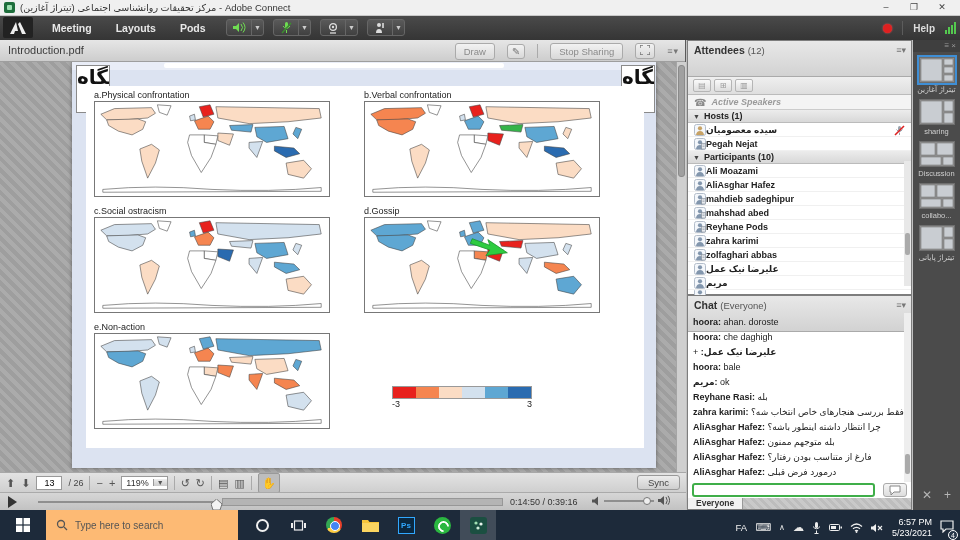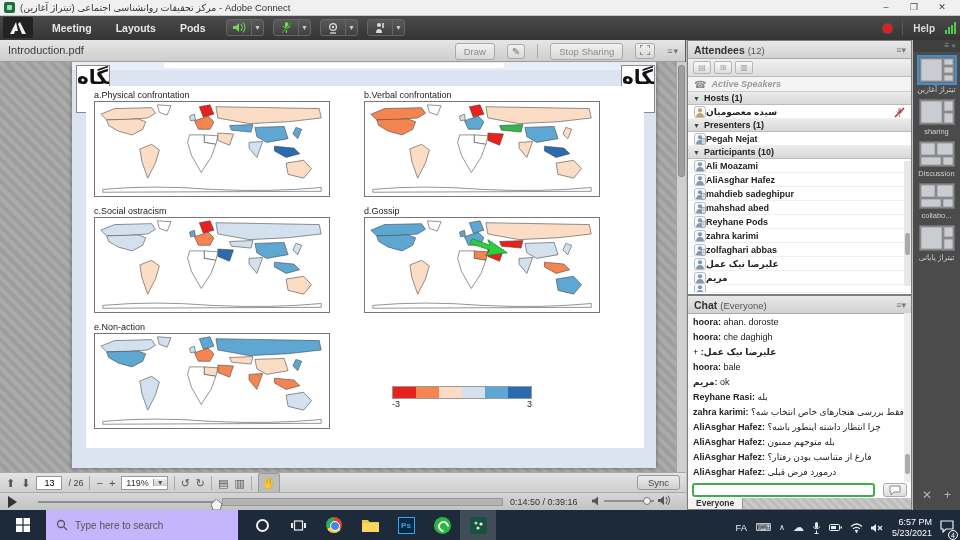--- a/index.html
+++ b/index.html
@@ -72,21 +72,21 @@
   .seek-line { position:absolute; left:38px; top:8px; width:178px; height:2px; background:#8f8f8f; }
   .seek-fill { position:absolute; left:222px; top:5px; width:281px; height:8px; background:#b4b4b4; border:1px solid #979797; }
   .seek-thumb { position:absolute; left:211px; top:3px; }
   .time-label { position:absolute; left:510px; top:4px; font-size:9px; color:#333; }
   .vol-area { position:absolute; left:592px; top:2px; display:flex; align-items:center; gap:4px; }
   .vol-line { position:relative; width:50px; height:2px; background:#8f8f8f; }
   .vol-knob { position:absolute; right:3px; top:-3px; width:8px; height:8px; border-radius:50%; background:#eee; border:1px solid #777; }
 
   
   .attendees-pod { position:absolute; left:687px; top:40px; width:225px; height:255px; background:#fff; border:1px solid #7d7d7d; }
-  .rp-header { position:relative; height:18px; background:linear-gradient(#e8e8e8,#d2d2d2); border-bottom:1px solid #aaa; }
+  .rp-header { position:relative; height:36px; background:linear-gradient(#e8e8e8,#d2d2d2); border-bottom:1px solid #aaa; }
   .rp-title { position:absolute; left:6px; top:3px; font-size:10.5px; font-weight:bold; color:#333; }
   .rp-count { font-weight:normal; color:#555; font-size:9.5px; }
   .rp-menu { position:absolute; right:5px; top:4px; color:#777; font-size:9px; }
   .att-toolbar { height:18px; background:linear-gradient(#efefef,#dedede); border-bottom:1px solid #bbb; display:flex; align-items:center; gap:3px; padding:0 5px; }
   .att-tb-btn { width:18px; height:13px; background:linear-gradient(#fafafa,#ddd); border:1px solid #b5b5b5; border-radius:2px; color:#999; font-size:8px; text-align:center; line-height:12px; }
   .active-row { height:15px; background:#f4f4f4; border-bottom:1px solid #ccc; display:flex; align-items:center; gap:5px; padding:0 6px; }
   .active-label { font-size:9px; font-style:italic; color:#9a9a9a; font-weight:bold; }
   .grp-header { height:13px; background:linear-gradient(#ececec,#d8d8d8); border-bottom:1px solid #bbb; display:flex; align-items:center; gap:4px; padding:0 5px; font-size:9px; font-weight:bold; color:#222; }
   .grp-tri { font-size:7px; color:#444; }
   .att-row { height:14px; display:flex; align-items:center; padding:0 6px; border-bottom:1px solid #f0f0f0; position:relative; }
@@ -111,21 +111,21 @@
   .lb-header { height:12px; background:#3f3f3f; color:#9a9a9a; font-size:8px; text-align:right; padding:0 4px; line-height:12px; }
   .layout-item { margin-top:5px; text-align:center; }
   .layout-thumb { width:36px; height:26px; margin:0 auto; background:#8f8f8f; border:1px solid #6e6e6e; }
   .layout-thumb.sel { outline:2px solid #3f8fd6; }
   .layout-label { font-size:7.5px; color:#cfcfcf; margin-top:2px; overflow:hidden; white-space:nowrap; }
   .lb-bottom { position:absolute; left:0; bottom:8px; width:100%; display:flex; justify-content:center; gap:12px; color:#b5b5b5; font-size:12px; }
 
   
   .taskbar { position:absolute; left:0; top:510px; width:960px; height:30px; background:#1d2a3a; }
   .start-btn { position:absolute; left:0; top:0; width:46px; height:30px; display:flex; align-items:center; justify-content:center; }
-  .search-box { position:absolute; left:46px; top:0; width:192px; height:30px; background:#c4b5fd; display:flex; align-items:center; gap:7px; padding:0 10px; }
+  .search-box { position:absolute; left:46px; top:0; width:192px; height:30px; background:#fdba74; display:flex; align-items:center; gap:7px; padding:0 10px; }
   .search-text { font-size:10px; color:#555; }
   .task-icon { position:absolute; top:0; width:36px; height:30px; display:flex; align-items:center; justify-content:center; }
   .task-icon.active { background:rgba(255,255,255,.16); }
   .chrome-ball { width:16px; height:16px; border-radius:50%; background:conic-gradient(#e8402a 0 33%,#ffce44 33% 66%,#34a853 66% 100%); position:relative; }
   .chrome-ball::after { content:""; position:absolute; left:4px; top:4px; width:8px; height:8px; border-radius:50%; background:#4285f4; border:1.5px solid #fff; }
   .ps-tile { width:17px; height:17px; background:#0b2840; border:1px solid #31a8ff; color:#31a8ff; font-size:8px; font-weight:bold; text-align:center; line-height:15px; }
   .wa-ball { width:17px; height:17px; border-radius:50%; background:#2bb741; position:relative; }
   .wa-ball::after { content:""; position:absolute; left:4px; top:4px; width:7px; height:7px; border:2px solid #fff; border-right-color:transparent; border-radius:50%; transform:rotate(45deg); }
   .cn-tile { width:17px; height:17px; border-radius:3px; background:#1b4f41; display:flex; align-items:center; justify-content:center; }
   .tray { position:absolute; right:0; top:0; height:35px; display:flex; align-items:center; gap:8px; padding-right:6px; color:#e8e8e8; }
@@ -454,24 +454,20 @@
             <circle cx="6" cy="4.3" r="2.1" fill="#c7a265"></circle>
             <path d="M2,11 q0.5,-4 4,-4 q3.5,0 4,4 z" fill="#c7a265"></path>
           </svg>
           <span class="att-name">سیده معصومیان</span>
           <svg width="11" height="11" viewBox="0 0 11 11" style="position:absolute;right:6px;top:2px;">
             <rect x="4" y="1" width="3" height="5" rx="1.5" fill="#9aa3ad"></rect>
             <path d="M2.5,4.5 q3,4 6,0 M5.5,7.5 v2.5" stroke="#9aa3ad" fill="none"></path>
             <line x1="1" y1="10" x2="10" y2="1" stroke="#d22" stroke-width="1.6"></line>
           </svg>
         </div>
-        <div class="grp-header">
-          <span class="grp-tri">▼</span>
-          <span>Presenters (1)</span>
-        </div>
         <div class="att-row">
           <svg width="12" height="12" viewBox="0 0 12 12">
             <rect x="0.5" y="0.5" width="11" height="11" rx="2" fill="#f4f7fb" stroke="#b3bdca"></rect>
             <circle cx="6" cy="4.3" r="2.1" fill="#8296ad"></circle>
             <path d="M2,11 q0.5,-4 4,-4 q3.5,0 4,4 z" fill="#8296ad"></path>
             <rect x="7.5" y="5.5" width="4" height="5.5" fill="#e7eaee" stroke="#7d8793" stroke-width="0.6"></rect>
             <path d="M8.5,7 h2 M8.5,8.5 h2" stroke="#7d8793" stroke-width="0.5"></path>
           </svg>
           <span class="att-name">Pegah Nejat</span>
         </div>

